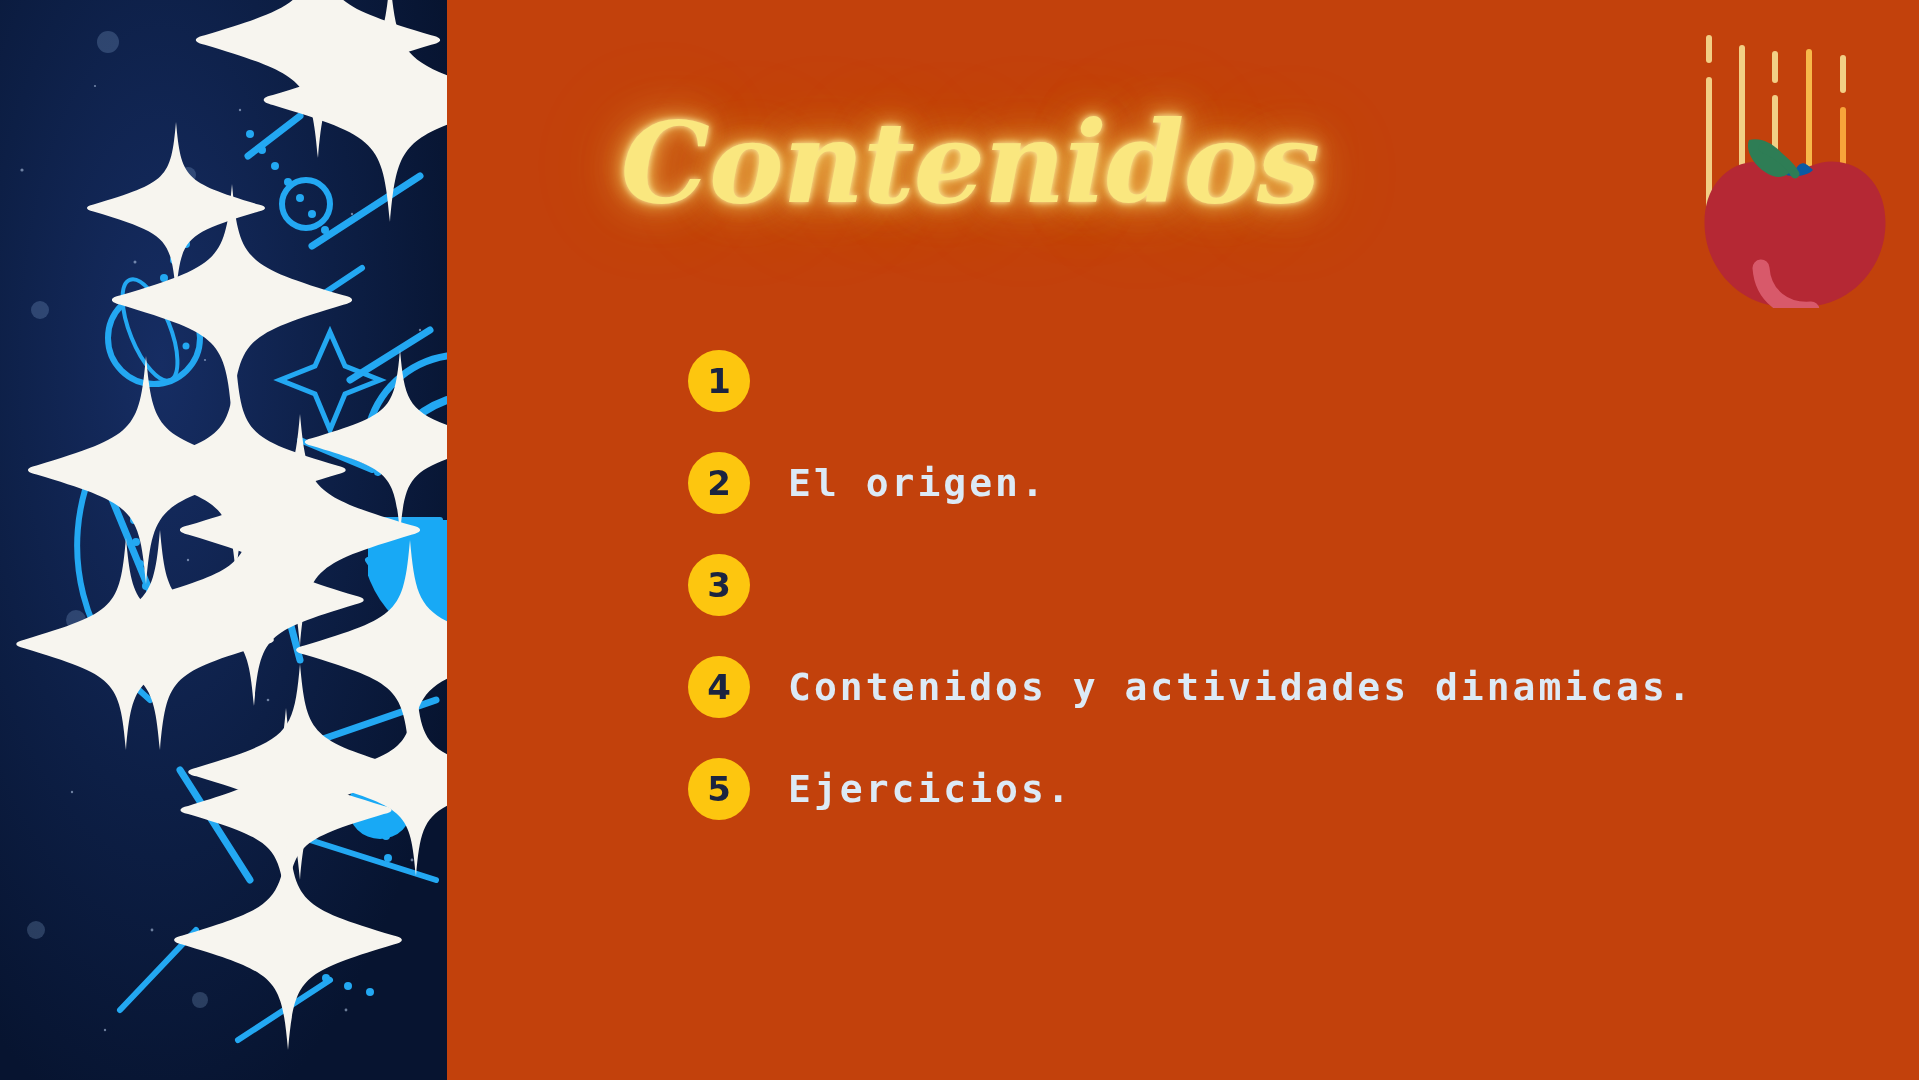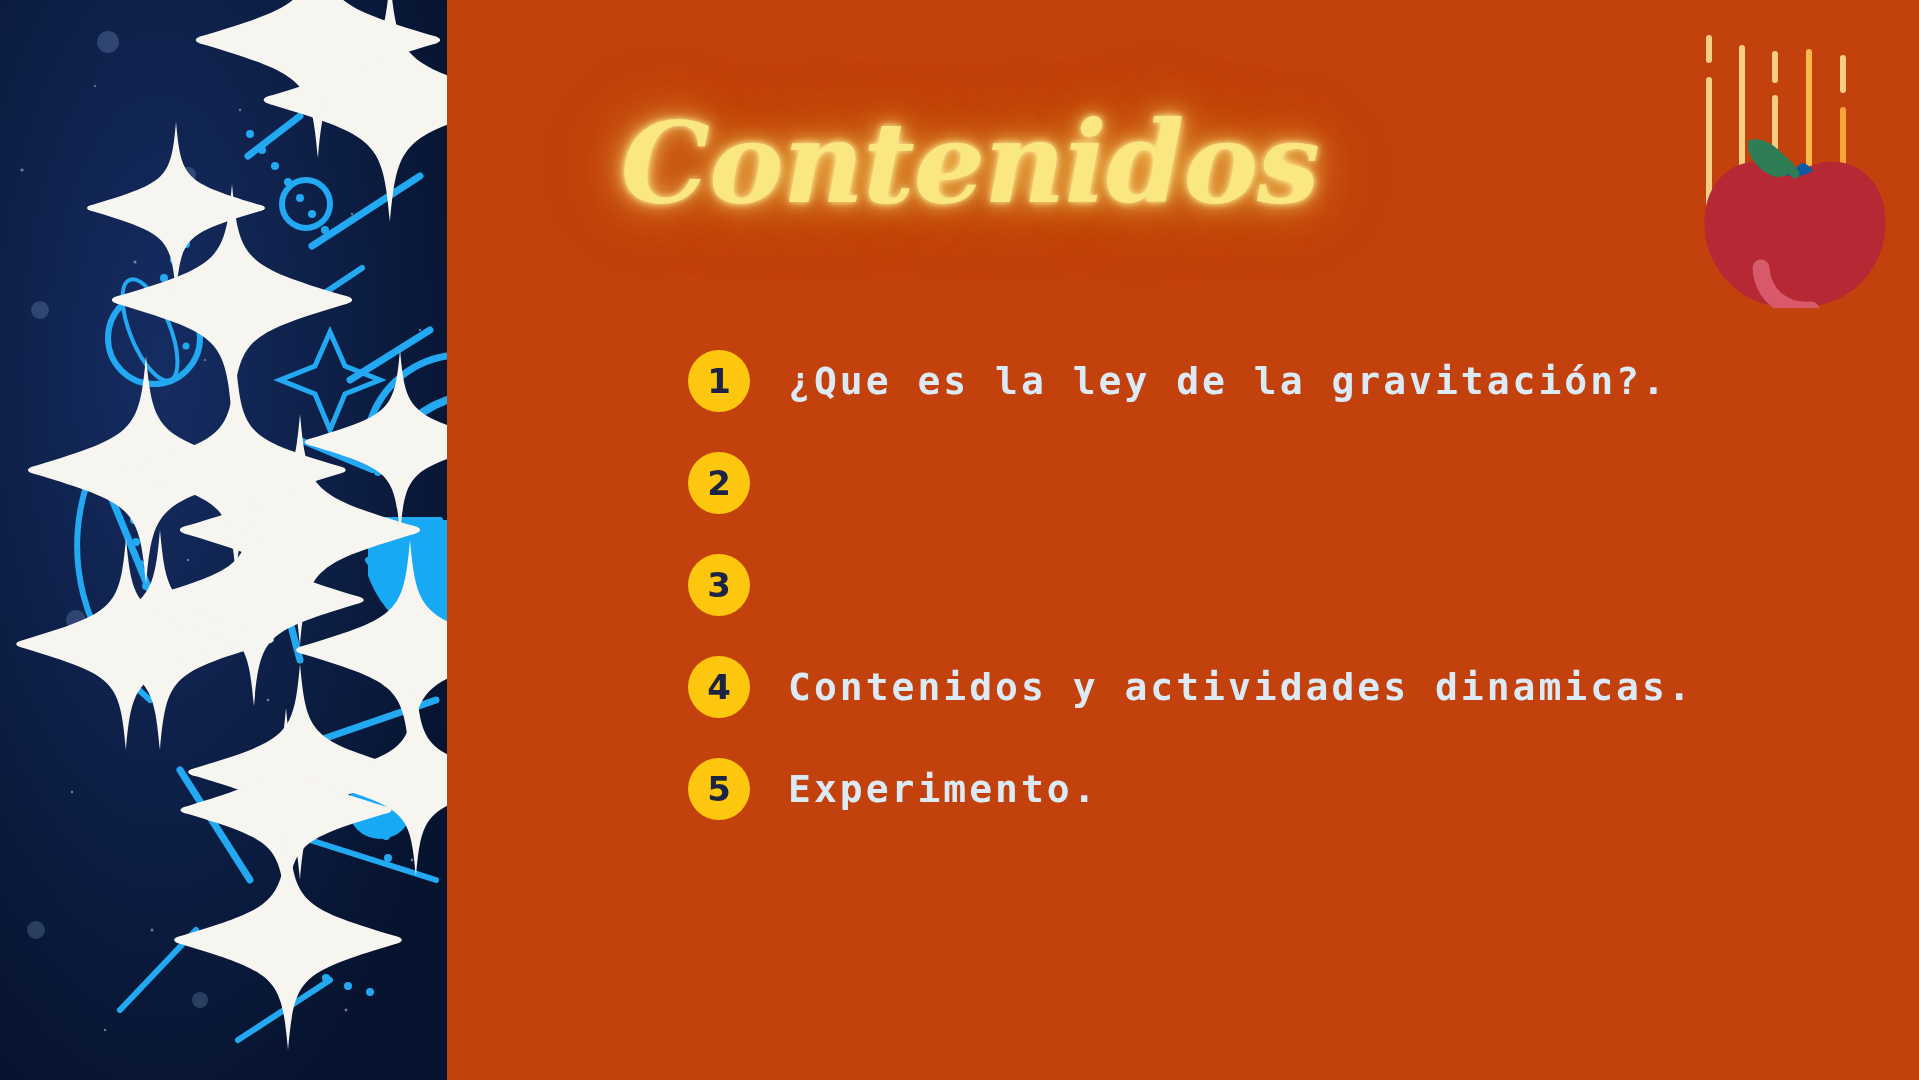--- a/index.html
+++ b/index.html
@@ -285,36 +285,36 @@
                  C 92 152, 102 150, 108 140 Z" fill="#2e7d55"></path>
         <path d="M78 120 C 92 126, 104 136, 110 146" stroke="#2e7d55" stroke-width="9" fill="none" stroke-linecap="round"></path>
       </g>
     </svg>
   </div>
 
   <div id="contents-list">
 
     <div class="list-row">
       <div class="num-badge">1</div>
-      <div class="item-label">¿Que es la ley de la gravitación?.</div>
     </div>
 
     <div class="list-row">
       <div class="num-badge">2</div>
+      <div class="item-label">El origen.</div>
     </div>
 
     <div class="list-row">
       <div class="num-badge">3</div>
     </div>
 
     <div class="list-row">
       <div class="num-badge">4</div>
       <div class="item-label">Contenidos y actividades dinamicas.</div>
     </div>
 
     <div class="list-row">
       <div class="num-badge">5</div>
-      <div class="item-label">Experimento.</div>
+      <div class="item-label">Ejercicios.</div>
     </div>
 
   </div>
 
 </div>
 
 </body></html>

